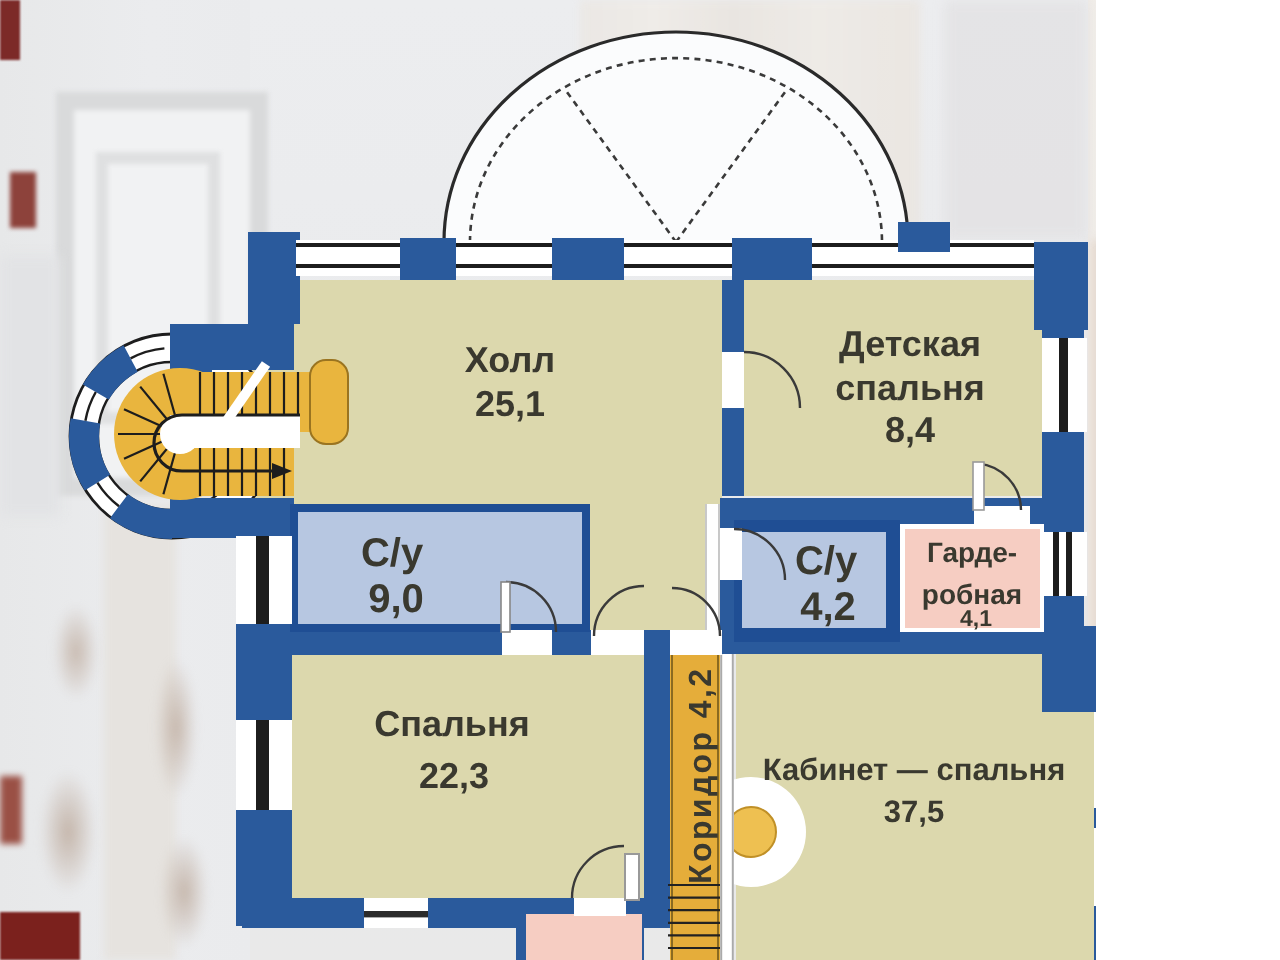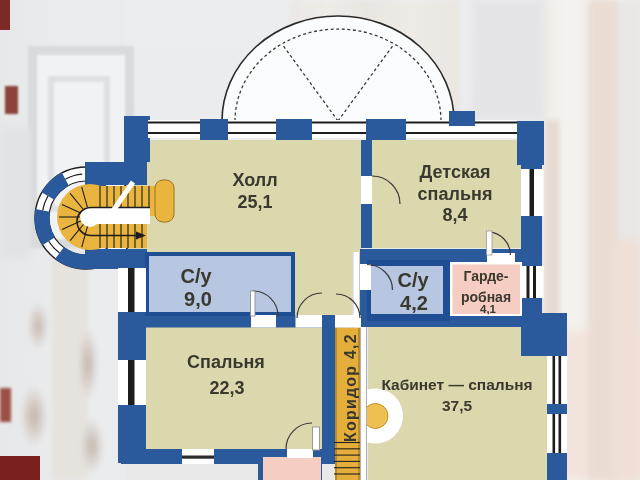--- a/index.html
+++ b/index.html
@@ -1,16 +1,16 @@
 <!DOCTYPE html>
 <html><head>
 <meta charset="utf-8">
 <style>
   html,body{margin:0;padding:0;}
-  #page{position:relative;width:640px;height:480px;overflow:hidden;background:#f0abfc;
+  #page{position:relative;width:548px;height:480px;overflow:hidden;background:#f0abfc;
         font-family:"Liberation Sans", sans-serif;}
   .bg{position:absolute;}
 </style>
 </head>
 <body>
 <div id="page">
 
   <div class="bg" style="left:0;top:0;width:640px;height:480px;background:linear-gradient(180deg,#ecedef 0%,#eaebed 40%,#e8e9ea 70%,#e9e9e9 100%);"></div>
 
   <div class="bg" style="left:0;top:0;width:125px;height:480px;background:linear-gradient(90deg,#e7e8e9 0%,#ebecee 60%,#eaebed 100%);"></div>

